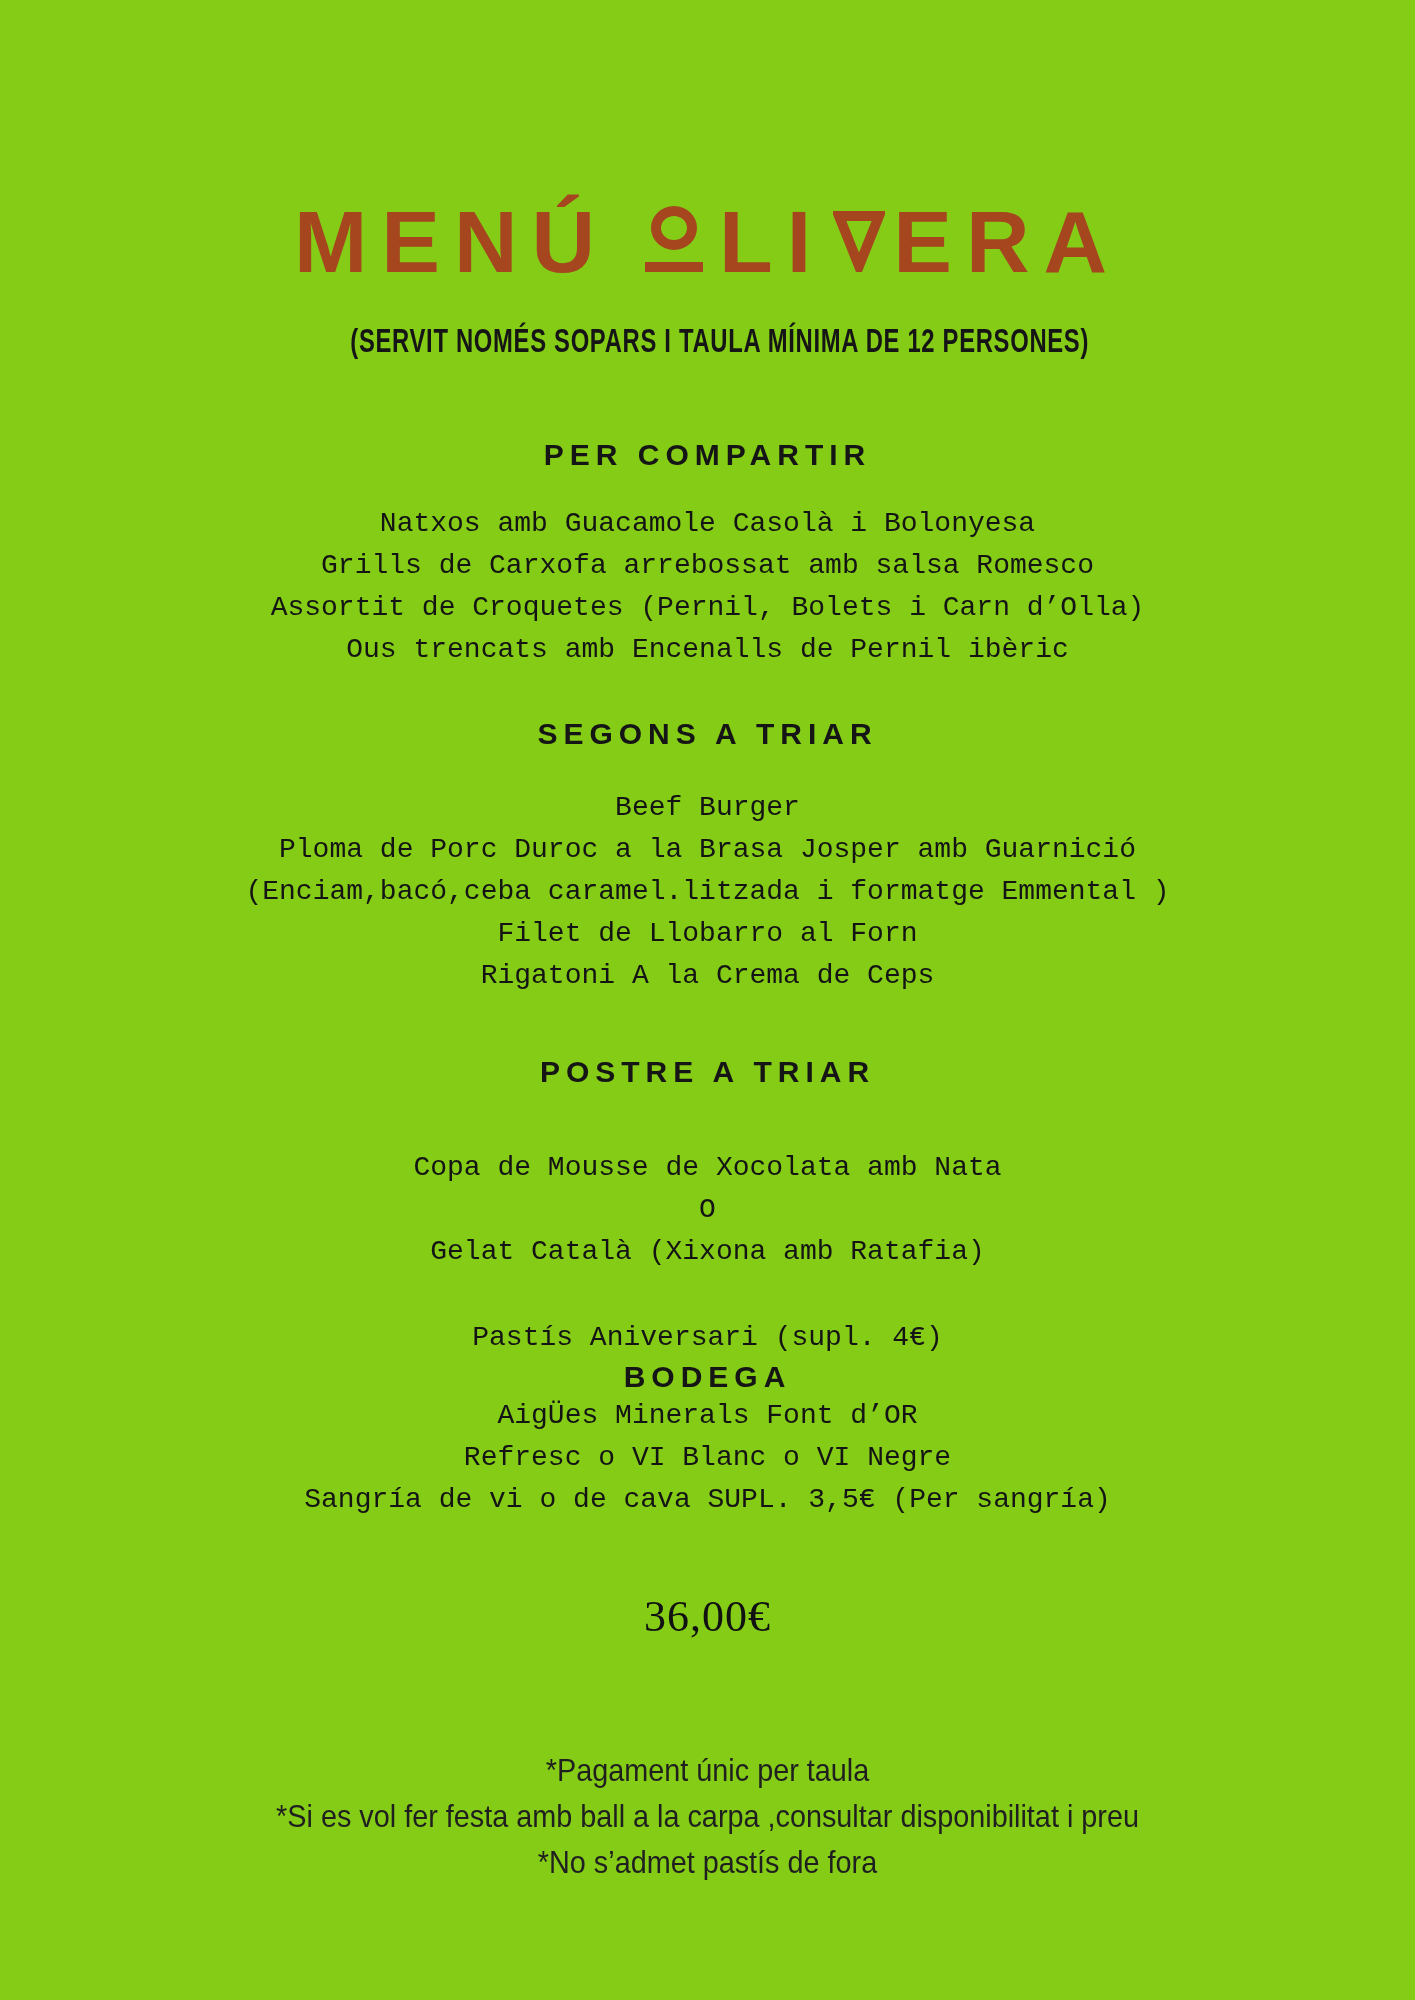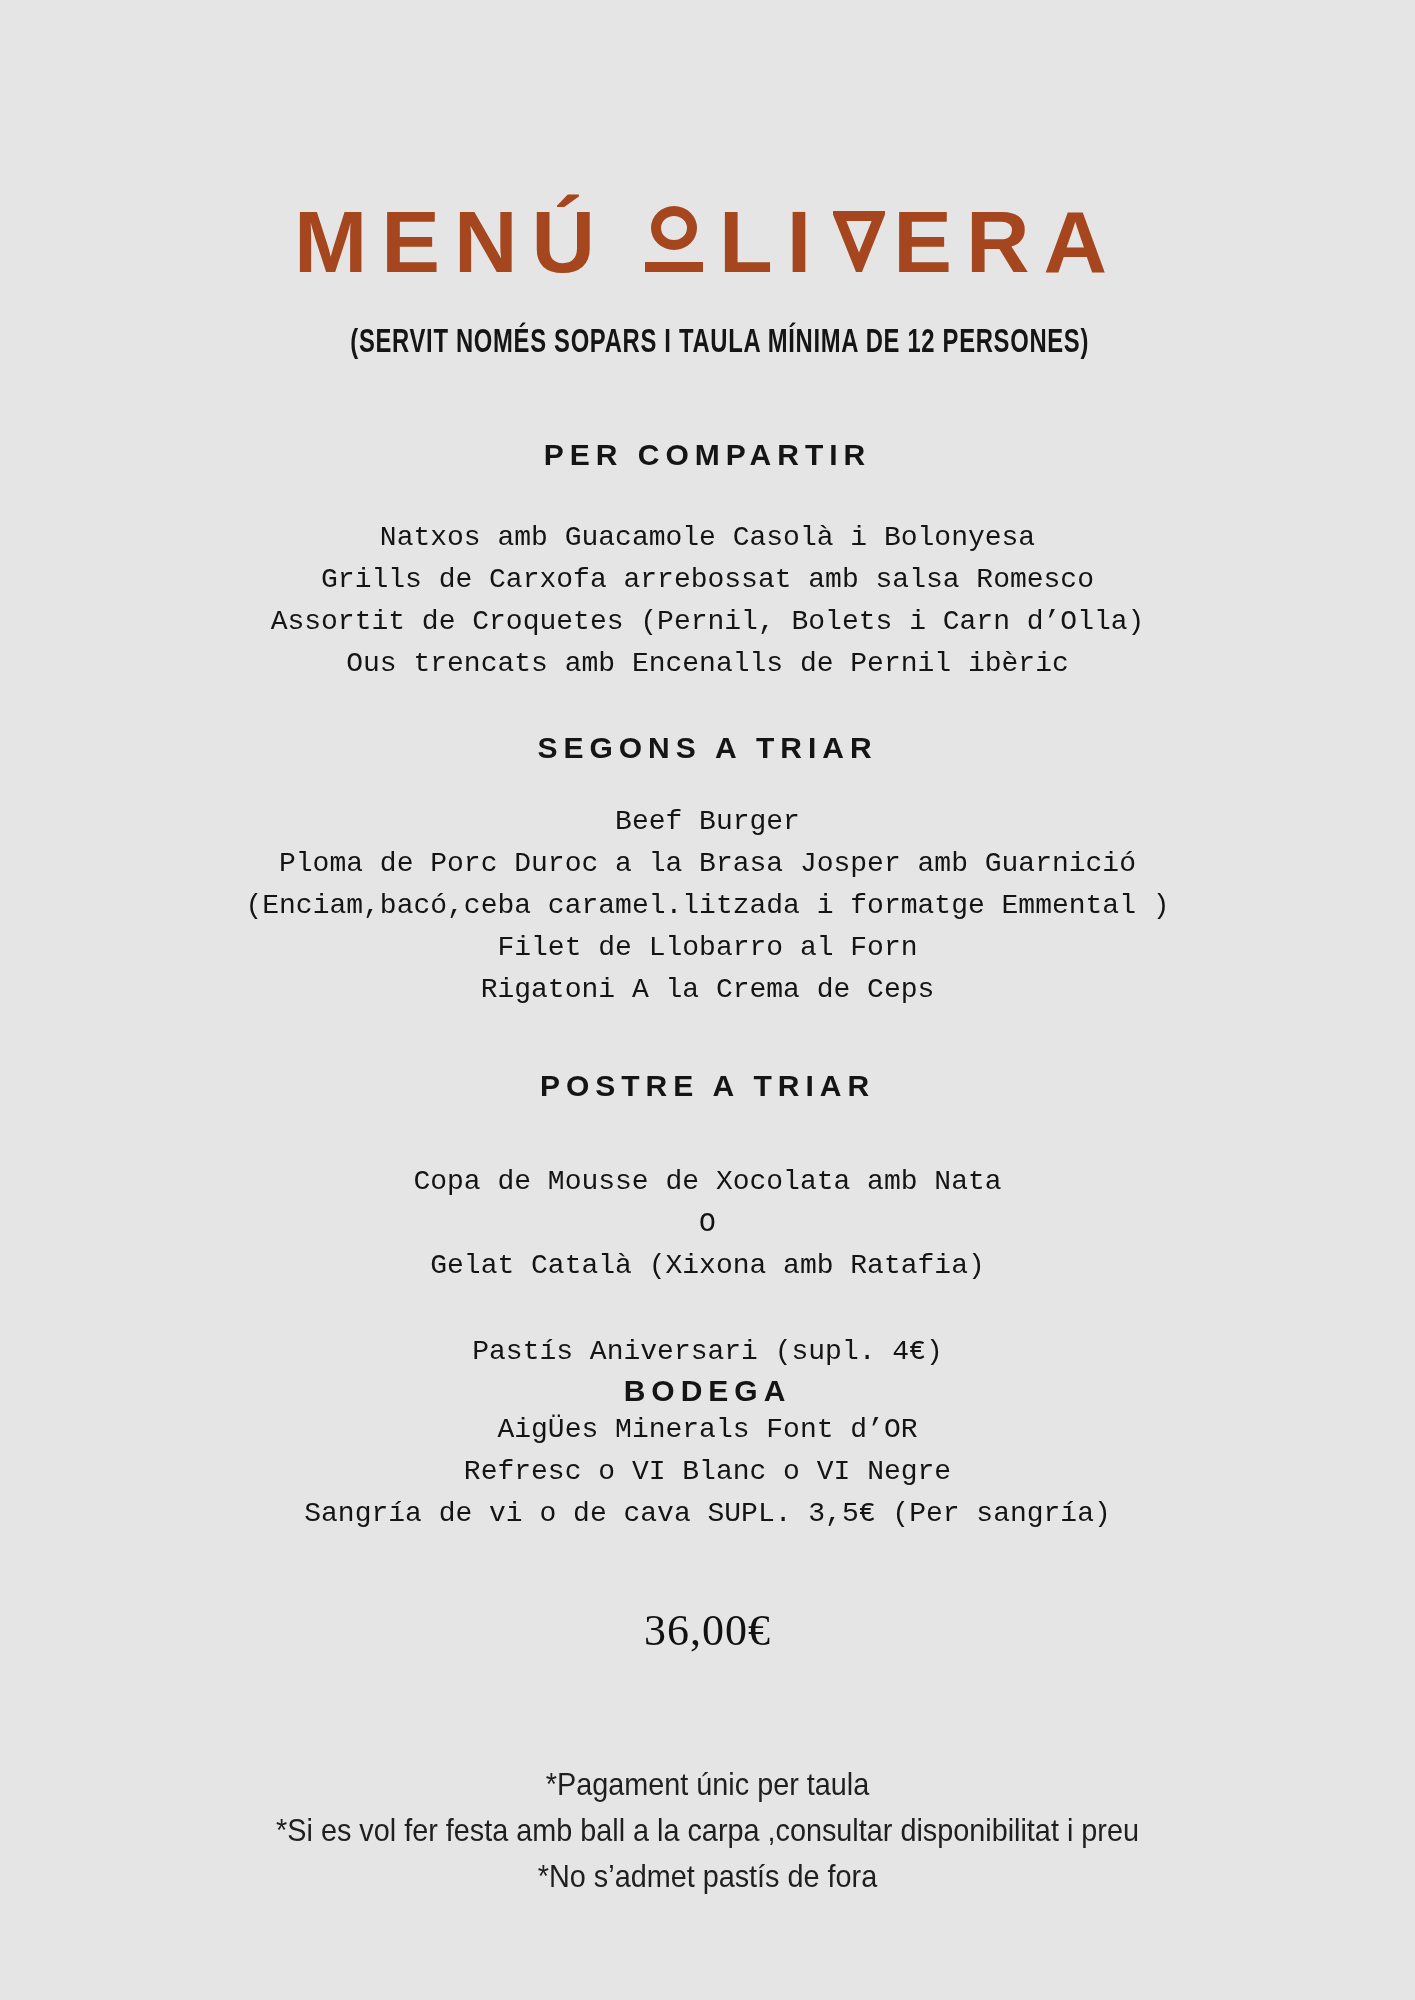--- a/index.html
+++ b/index.html
@@ -3,21 +3,21 @@
 <meta charset="utf-8">
 <style>
   :root { --accent: #a5461f; --ink: #1b1b1b; }
   * { margin: 0; padding: 0; box-sizing: border-box; }
   html, body { background: #ffffff; }
   .page {
     position: relative;
     width: 1415px;
     height: 2000px;
     margin: 0 auto;
-    background: #e5e5e5;
+    background: #84cc16;
     text-align: center;
     overflow: hidden;
     color: var(--ink);
   }
 
   
   .title-row {
     margin-top: 198px;
     font-family: "Liberation Sans", sans-serif;
     font-weight: 700;
@@ -97,21 +97,21 @@
   .h-bodega { margin-top: 0px; }
 
   
   .menu-line {
     font-family: "Liberation Mono", "DejaVu Sans Mono", monospace;
     font-size: 28px;
     line-height: 42px;
     color: #141414;
     white-space: nowrap;
   }
-  .items-per    { margin-top: 44px; }
+  .items-per    { margin-top: 30px; }
   .items-segons { margin-top: 35px; }
   .items-postre { margin-top: 57px; }
   .line-pastis  { margin-top: 44px; }
   .items-bodega { margin-top: 0px; }
 
   
   .price-row {
     margin-top: 70px;
     font-family: Liberation Serif, serif;
     font-size: 44px;

